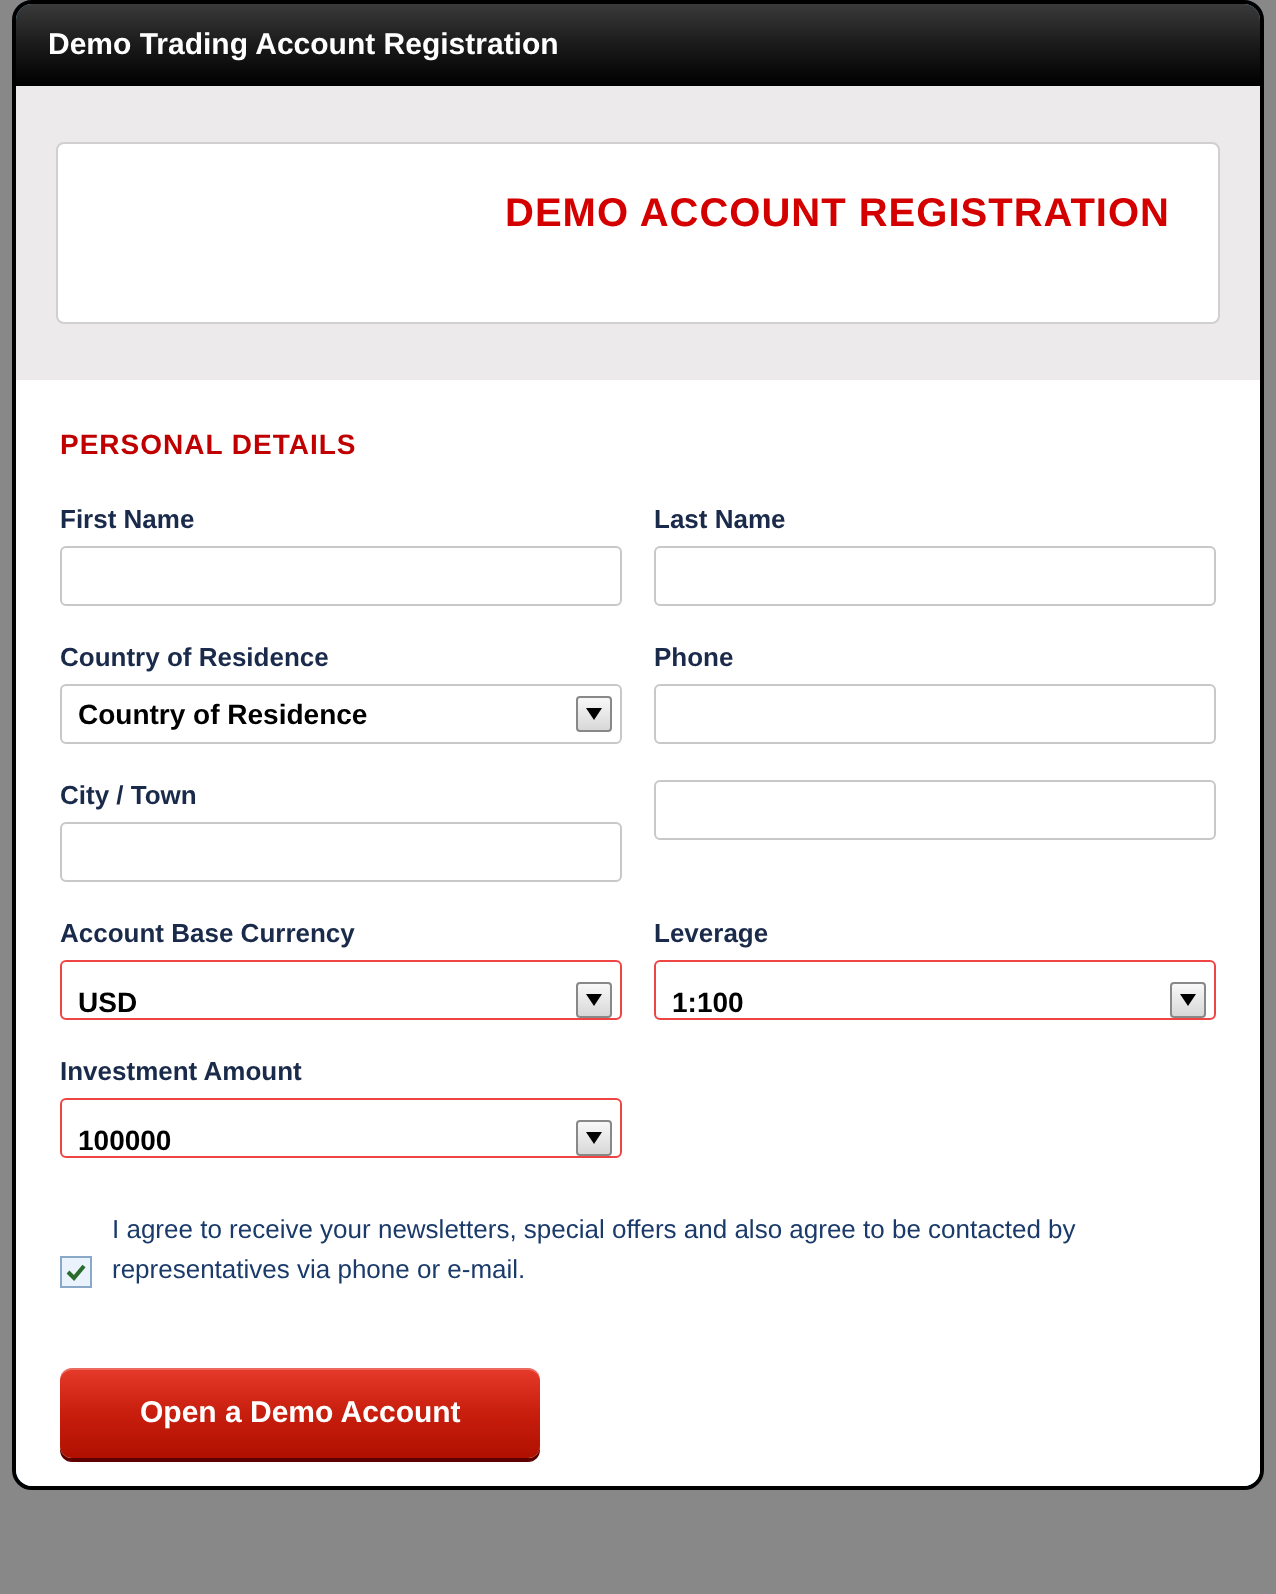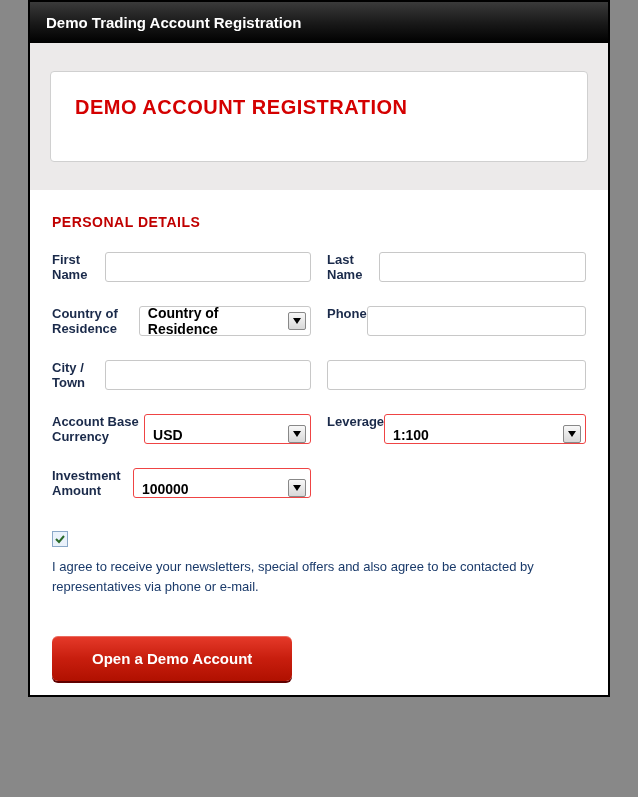--- a/index.html
+++ b/index.html
@@ -6,35 +6,36 @@
 body {
   font-family: Arial, Helvetica, sans-serif;
   background: #888;
   width: 638px;
   height: 797px;
   overflow: hidden;
 }
 .window {
   background: #7dd3fc;
   border: 2px solid #000;
-  border-radius: 0;
-  width: 582px;
+  border-radius: 10px;
+  width: 626px;
   margin: 0 auto;
   overflow: hidden;
 }
 .titlebar {
   background: linear-gradient(to bottom, #3a3a3a 0%, #1a1a1a 50%, #000 100%);
   color: #fff;
   font-weight: bold;
   font-size: 15px;
   padding: 12px 16px;
 }
 .intro-area {
   background: #eceaea;
   padding: 28px 20px 28px 20px;
+  text-align: right;
 }
 .intro-box {
   background: #fff;
   border: 1px solid #d0d0d0;
   border-radius: 4px;
   padding: 24px 24px 28px 24px;
 }
 .intro-title {
   color: #d40000;
   font-family: "Arial Narrow", Arial, sans-serif;
@@ -57,21 +58,21 @@
   font-weight: bold;
   font-size: 14px;
   letter-spacing: 0.5px;
   margin-bottom: 22px;
 }
 .form-grid {
   display: grid;
   grid-template-columns: 1fr 1fr;
   gap: 18px 16px;
 }
-.form-group { display: flex; flex-direction: row; }
+.form-group { display: flex; flex-direction: column; }
 .form-group.full { grid-column: 1 / 2; }
 .form-label {
   color: #1a2a4a;
   font-size: 13px;
   font-weight: bold;
   margin-bottom: 6px;
 }
 .text-input, .select-wrap {
   height: 30px;
   border: 1px solid #c8c8c8;
@@ -103,27 +104,26 @@
   background: linear-gradient(to bottom, #f8f8f8, #d8d8d8);
   border: 1px solid #888;
   border-radius: 2px;
   display: flex;
   align-items: center;
   justify-content: center;
 }
 .select-btn svg { display: block; }
 .consent-row {
   display: flex;
-  align-items: flex-start;
+  align-items: flex-end;
   gap: 10px;
   margin-top: 26px;
   color: #1a3a6a;
   font-size: 13px;
   line-height: 1.5;
-  flex-direction: column;
 }
 .checkbox {
   width: 16px;
   height: 16px;
   border: 1px solid #8aa8c8;
   background: #eaf2fb;
   display: flex;
   align-items: center;
   justify-content: center;
   flex-shrink: 0;

